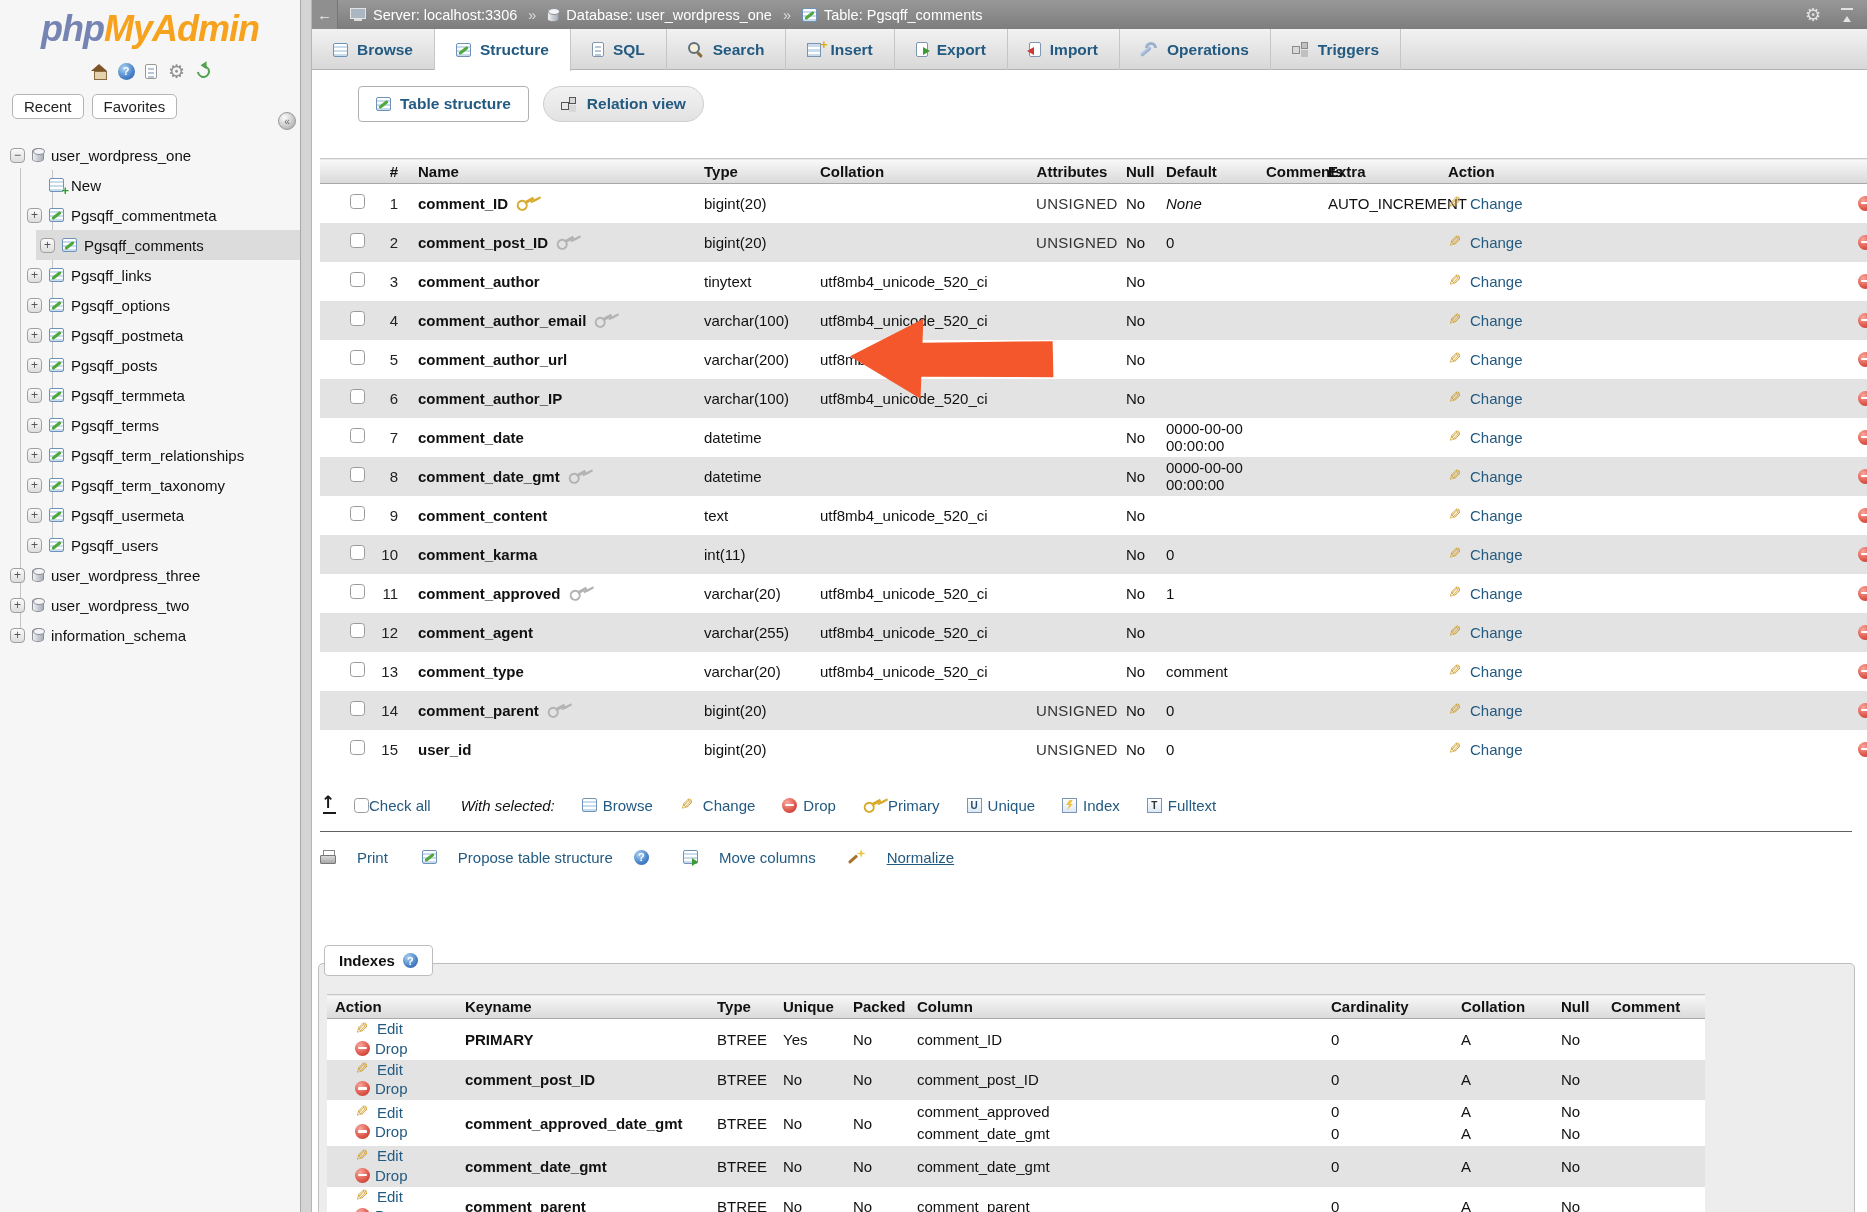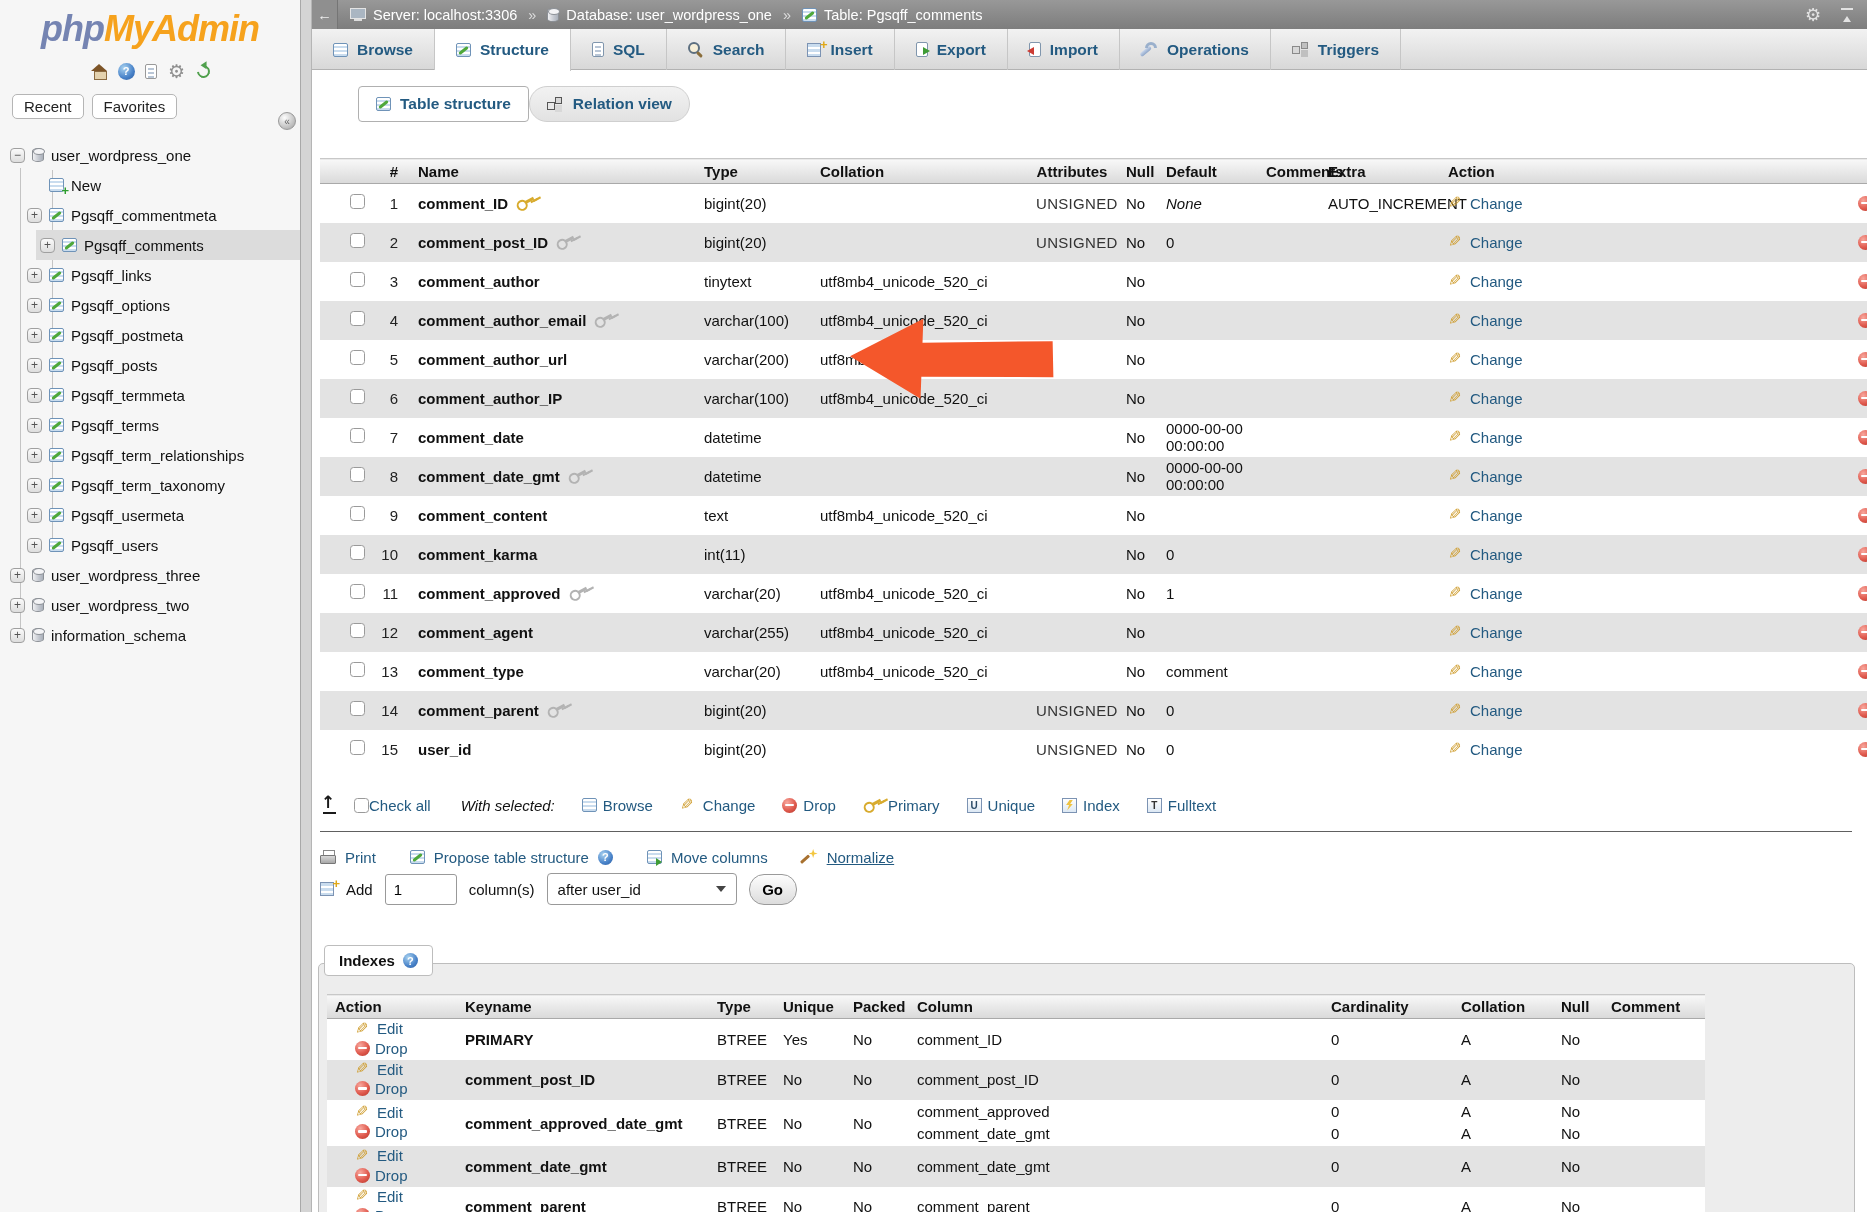--- a/index.html
+++ b/index.html
@@ -34,21 +34,21 @@
 #crumbs{display:flex;align-items:center;gap:7px;padding-left:12px}
 .sep{color:#ddd;margin:0 4px}
 #winicons{position:absolute;right:12px;top:5px;display:flex;gap:16px;align-items:center}
 
 #tabs{position:absolute;left:0;top:29px;right:0;height:41px;background:linear-gradient(#f2f2f2,#d8d8d8);border-bottom:1px solid #b2b2b2;display:flex;z-index:1}
 .tab{display:inline-flex;align-items:center;gap:9px;padding:0 21px;border-right:1px solid #c6c6c6;cursor:pointer;height:41px}
 .tab span.tl{font-weight:bold;color:#235a81;font-size:15.5px}
 .tab.active{background:#fff;height:42px;z-index:2}
 
 #content{position:absolute;left:0;top:70px;right:0;bottom:0;background:#fff}
-#viewrow{position:absolute;left:46px;top:16px;display:flex;align-items:center}
+#viewrow{position:absolute;left:46px;top:16px;display:flex;gap:14px;align-items:center}
 .vbtn{display:inline-flex;align-items:center;gap:9px;font-weight:bold;color:#235a81;font-size:15.5px;padding:8px 17px;cursor:pointer}
 .vbtn.on{background:#fff;border:1px solid #b0b0b0;border-radius:4px}
 .vbtn.off{background:linear-gradient(#f2f2f2,#e2e2e2);border:1px solid #cfcfcf;border-radius:18px}
 
 #struct{position:absolute;left:8px;top:88px;border-collapse:collapse;table-layout:fixed;width:1840px}
 #struct th{height:25px;background:linear-gradient(#f8f8f8,#d9d9d9);border-top:1px solid #c8c8c8;border-bottom:1px solid #a9a9a9;
  font-weight:bold;text-align:left;padding:0 0 0 12px;font-size:15px}
 #struct th.h-num{text-align:right;padding:0 8px 0 0}
 #struct th.h-attr{text-align:center;padding:0 6px 0 0}
 #struct td{height:39px;padding:0 0 0 12px;vertical-align:middle;font-size:15px}
@@ -61,21 +61,21 @@
 .ital{font-style:italic}
 .aw{display:flex;align-items:center;gap:5px}
 .drop-off{margin-left:330px;display:inline-flex;align-items:center}
 
 #selbar{position:absolute;left:8px;top:718px;display:flex;align-items:center;height:34px}
 #selbar .gap-s{margin-left:14px}
 .sel-act{display:inline-flex;align-items:center;gap:6px;margin-left:27px}
 #withsel{font-style:italic;margin-left:30px;color:#111}
 #rule{position:absolute;left:8px;top:761px;width:1532px;border-top:1px solid #606060}
 #tools{position:absolute;left:8px;top:773px;display:flex;align-items:center;gap:34px;height:28px}
-.tool{display:inline-flex;align-items:center;gap:9px}
+.tool{display:inline-flex;align-items:center;gap:21px}
 .tool .ul{text-decoration:underline}
 #addrow{position:absolute;left:8px;top:803px;display:flex;align-items:center;gap:12px}
 #addcount{width:72px;height:31px;border:1.5px solid #999;border-radius:3px;font-size:15px;padding:0 8px;font-family: "Liberation Sans",sans-serif}
 .selbox{width:190px;height:32px;border:1.5px solid #999;border-radius:4px;background:#fff;display:flex;align-items:center;justify-content:space-between;padding:0 10px;cursor:pointer}
 .caret{width:0;height:0;border-left:5px solid transparent;border-right:5px solid transparent;border-top:6px solid #444}
 #gobtn{width:48px;height:31px;border:1px solid #9a9a9a;border-radius:15px;background:linear-gradient(#fdfdfd,#dcdcdc);font-weight:bold;font-size:15px;cursor:pointer;font-family:"Liberation Sans",sans-serif}
 
 #idxfield{position:absolute;left:6px;top:893px;width:1537px;height:340px;background:#ededed;border:1px solid #bdbdbd;border-radius:5px}
 #idxlegend{position:absolute;left:5px;top:-19px;background:#fff;border:1px solid #bdbdbd;border-radius:4px;padding:6px 14px;font-weight:bold;font-size:15px;display:inline-flex;align-items:center;gap:8px}
 #idxtable{position:absolute;left:8px;top:30px;border-collapse:collapse;table-layout:fixed;width:1378px;background:#fff}
@@ -776,31 +776,20 @@
         <a class="tool lnk">
           <span class="ic ic-move"></span>
           <span>Move columns</span>
         </a>
         <a class="tool lnk">
           <span class="ic ic-wand"></span>
           <span class="ul">Normalize</span>
         </a>
       </div>
 
-    <div id="addrow">
-      <span class="ic ic-insert"></span>
-      <span>Add</span>
-      <input id="addcount" value="1" style="">
-      <span>column(s)</span>
-      <div class="selbox">
-        <span>after user_id</span>
-        <span class="caret"></span>
-      </div>
-      <button id="gobtn">Go</button>
-    </div>
 
     <div id="idxfield">
       <div id="idxlegend">
         <span>Indexes</span>
         <span class="ic ic-help-sm"></span>
       </div>
       <table id="idxtable">
         <colgroup>
             <col style="width: 130px;">
             <col style="width: 252px;">

